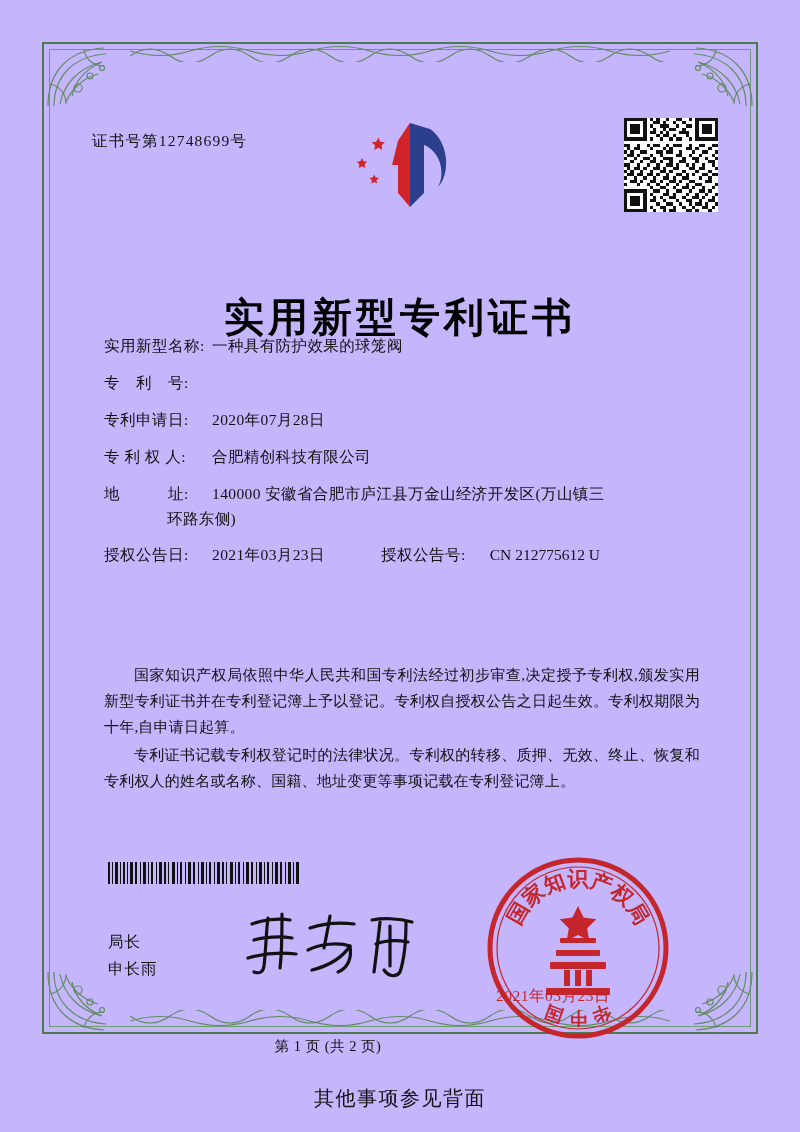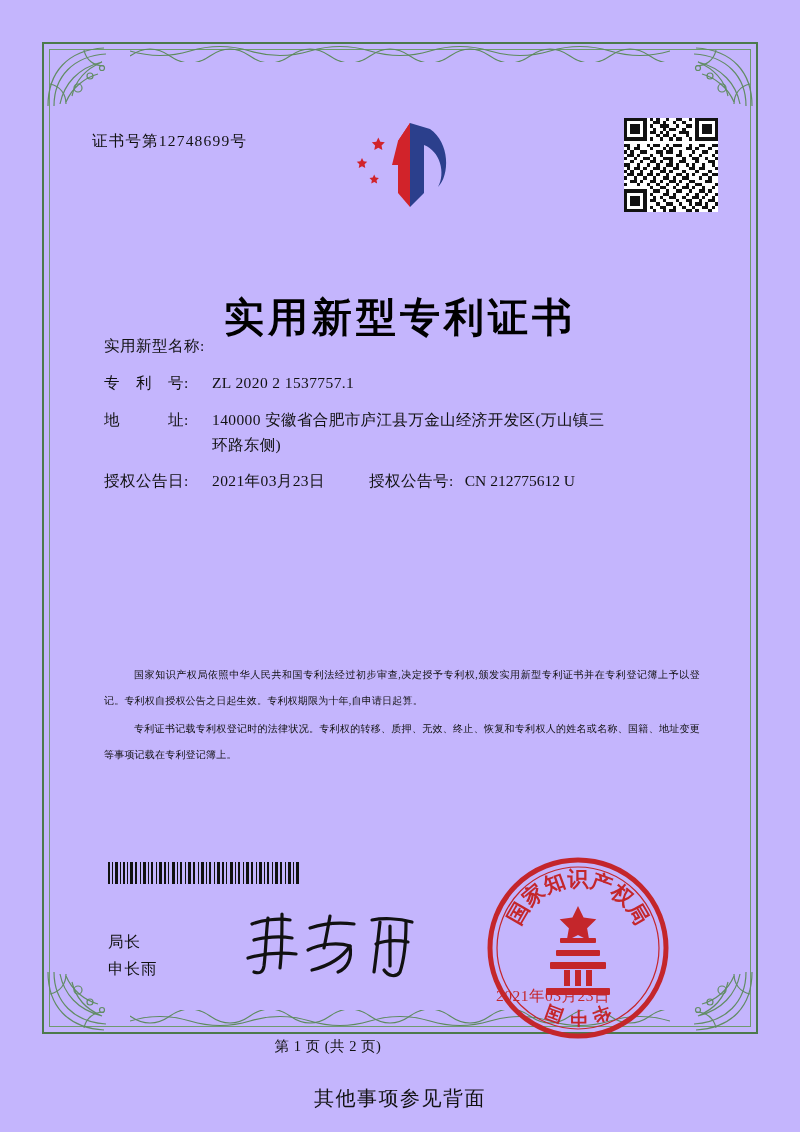--- a/index.html
+++ b/index.html
@@ -128,40 +128,40 @@
     flex: 0 0 108px;
     letter-spacing: 0.5px;
     white-space: pre;
   }
   .field .val {
     flex: 1;
     letter-spacing: 0.4px;
   }
   .field.two .val { flex: 0 0 auto; }
   .field .lbl2 {
-    margin-left: 44px;
+    margin-left: 56px;
     flex: 0 0 auto;
     letter-spacing: .5px;
   }
-  .field .val2 { margin-left: 11px; }
+  .field .val2 { margin-left: 24px; }
   .addr-cont {
-    margin-left: 108px;
+    margin-left: 63px;
     margin-top: -12px;
     margin-bottom: 20px;
     letter-spacing: .4px;
     font-size: 15.5px;
   }
 
   
   .body-text {
     position: absolute;
     left: 104px;
     top: 662px;
     width: 596px;
-    font-size: 10px;
+    font-size: 15px;
     line-height: 26px;
     text-align: justify;
     color: #111;
   }
   .body-text p {
     margin: 0 0 2px 0;
     text-indent: 30px;
     letter-spacing: .2px;
   }
 
@@ -556,29 +556,37 @@
       </g>
     </svg>
   </div>
 
   <div class="title">实用新型专利证书</div>
 
   <div class="fields">
 
     <div class="field">
       <span class="lbl">实用新型名称:</span>
+      <span class="val">一种具有防护效果的球笼阀</span>
     </div>
 
 
     <div class="field">
       <span class="lbl">专　利　号:</span>
-      <span class="val">ZL 2020 2 1537757.1</span>
     </div>
 
-
+    <div class="field">
+      <span class="lbl">专利申请日:</span>
+      <span class="val">2020年07月28日</span>
+    </div>
+
+    <div class="field">
+      <span class="lbl">专 利 权 人:</span>
+      <span class="val">合肥精创科技有限公司</span>
+    </div>
 
     <div class="field">
       <span class="lbl">地　　　址:</span>
       <span class="val">140000 安徽省合肥市庐江县万金山经济开发区(万山镇三</span>
     </div>
     <div class="addr-cont">环路东侧)</div>
 
     <div class="field two">
       <span class="lbl">授权公告日:</span>
       <span class="val">2021年03月23日</span>

